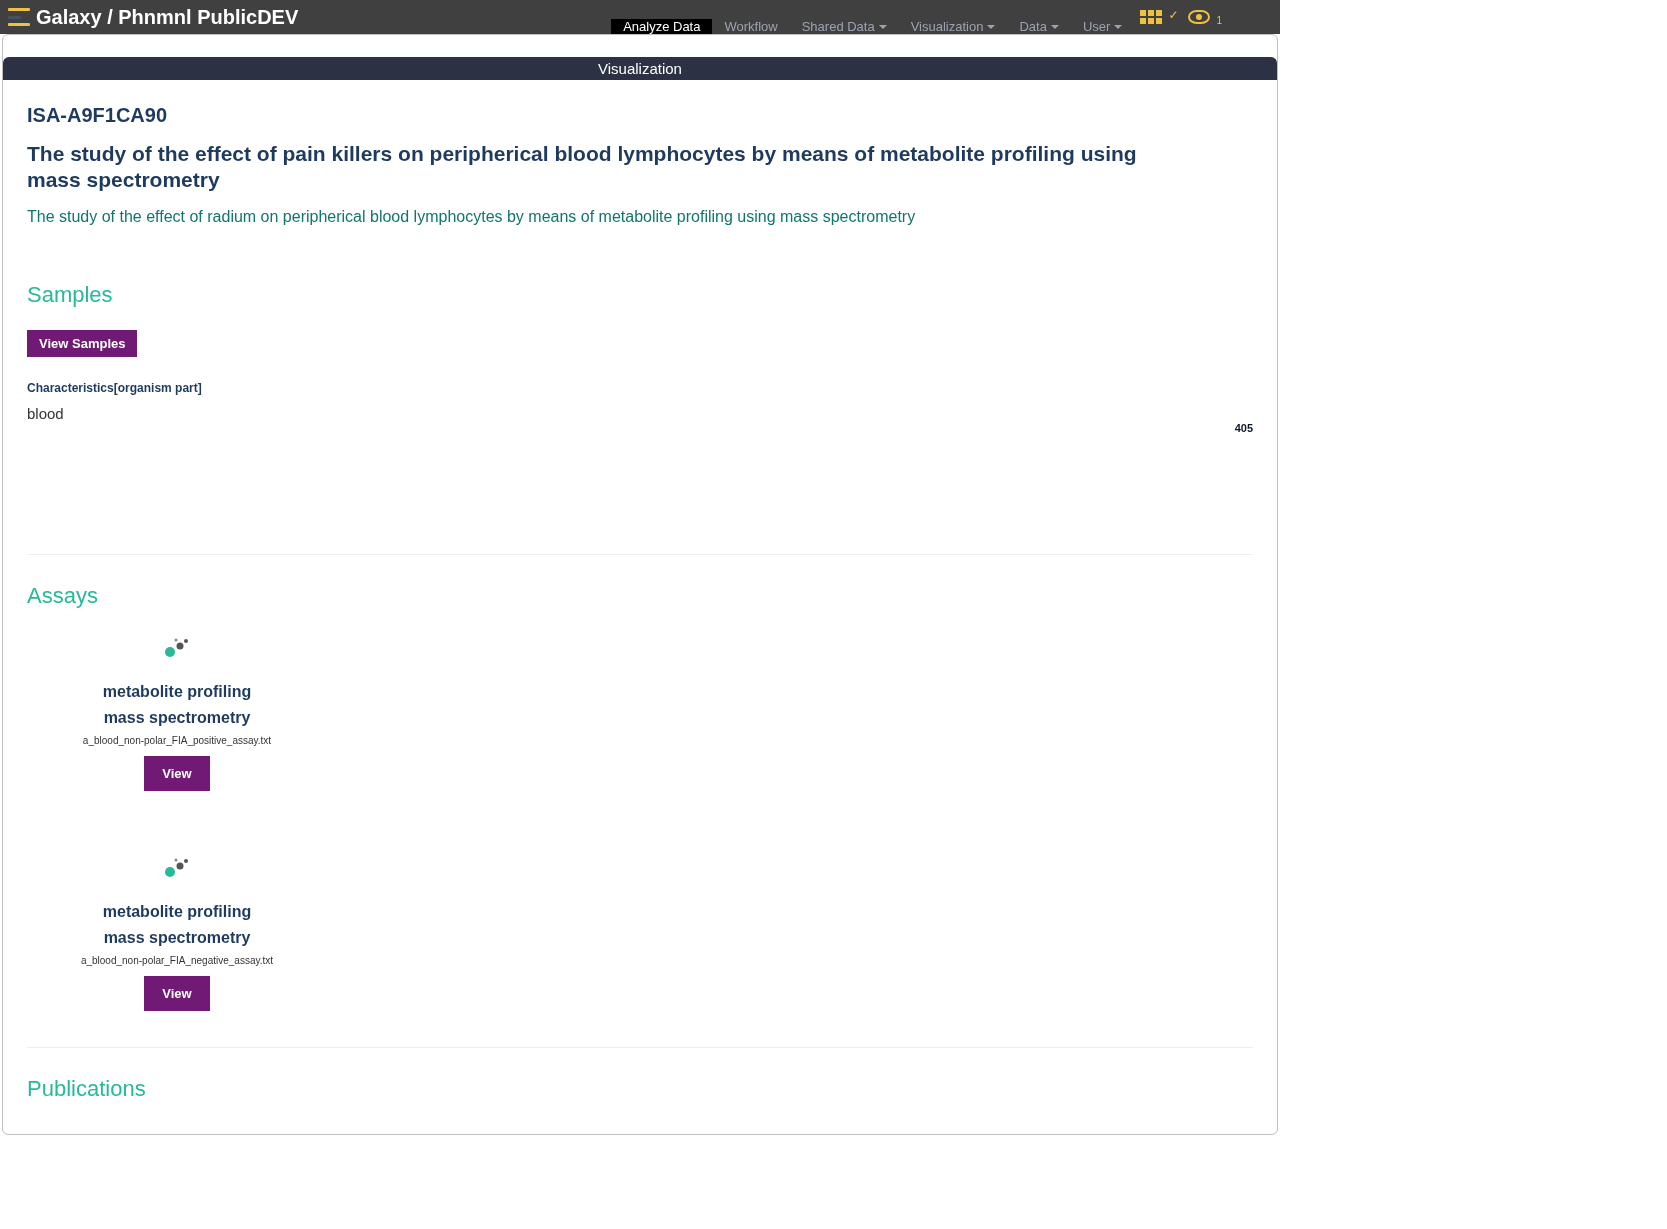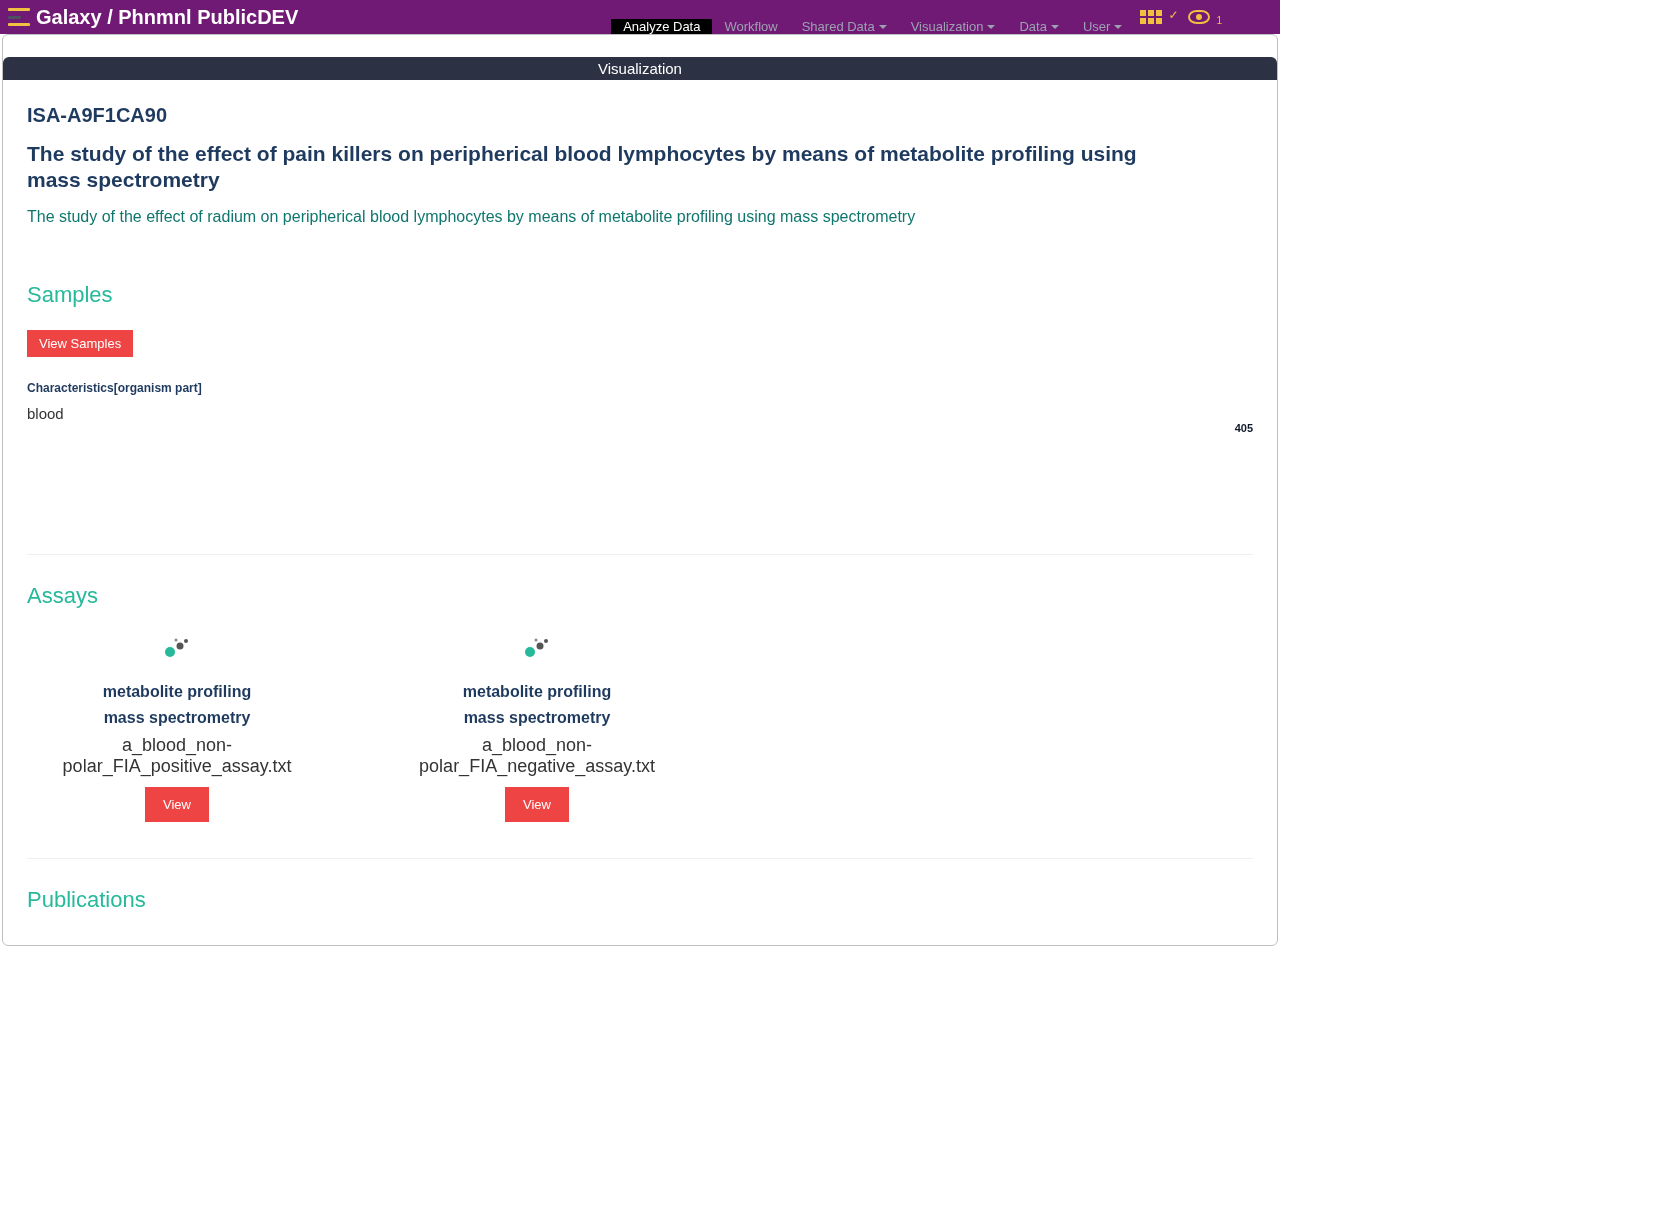--- a/index.html
+++ b/index.html
@@ -4,21 +4,21 @@
 <style>
   * { box-sizing: border-box; margin: 0; padding: 0; }
   body {
     font-family: "Helvetica Neue", Helvetica, Arial, sans-serif;
     background: #fff;
     color: #333;
     width: 1280px;
   }
   
   .topnav {
-    background: #701a75;
+    background: #404040;
     height: 34px;
     display: flex;
     align-items: center;
     padding: 16px 8px;
     color: #fff;
   }
   .logo-icon {
     width: 22px; height: 18px;
     margin-right: 6px;
     display: inline-flex; flex-direction: column; justify-content: space-between;
@@ -94,40 +94,40 @@
   }
   .content { padding: 24px 24px 10px 24px; }
 
   h3.isa-id { color:#1f3a5f; font-size: 20px; font-weight: bold; margin-bottom: 14px; }
   h2.title { color:#1f3a5f; font-size: 21px; font-weight: bold; line-height: 1.25; margin-bottom: 14px; max-width: 1150px;}
   .desc { color:#0f766e; font-size: 16px; margin-bottom: 56px; }
 
   h2.section { color:#26b99a; font-size: 22px; font-weight: normal; margin-bottom: 22px; }
 
   .btn {
-    background:#ef4444; color:#fff; border:none;
-    font-size: 13px; font-weight: normal;
+    background:#701a75; color:#fff; border:none;
+    font-size: 13px; font-weight: bold;
     padding: 6px 12px; cursor: pointer;
   }
   .btn.small { font-size: 13px; padding: 10px 18px; }
 
   .char-label { color:#1f3a5f; font-weight: bold; font-size: 12px; margin-top: 24px; margin-bottom: 10px;}
   .char-row { display:flex;flex-direction:column; }
   .char-name { color:#333; font-size: 15px; width: 280px; }
   .char-count { color:#0f172a; font-weight: bold; font-size: 11px; text-align: right; }
 
   hr.sep { border: none; border-top: 1px solid #eee; margin: 120px 0 28px 0; }
   hr.sep2 { border: none; border-top: 1px solid #eee; margin: 36px 0 28px 0; }
 
-  .assays-row { display:flex; gap: 60px; margin-top: 6px; }
+  .assays-row { display:flex; gap: 60px; margin-top: 6px; flex-direction: column; }
   .assay-card { width: 300px; text-align: center; }
   .assay-icon { height: 34px; display:flex; align-items:center; justify-content:center; margin-bottom: 18px;}
   .assay-icon svg { width: 30px; height: 24px; }
   .assay-type { color:#1f3a5f; font-weight:bold; font-size:16px; margin-bottom:8px;}
-  .assay-file { color:#333; font-size:18px; margin: 8px 0 10px 0; text-align: center; }
+  .assay-file { color:#333; font-size:10px; margin: 8px 0 10px 0; text-align: center; }
 
   .pubs { margin-top: 0; }
 </style>
 </head>
 <body>
 
 <div class="topnav">
   <span class="logo-icon">
     <span class="bar"></span>
       <span class="bar short"></span>

